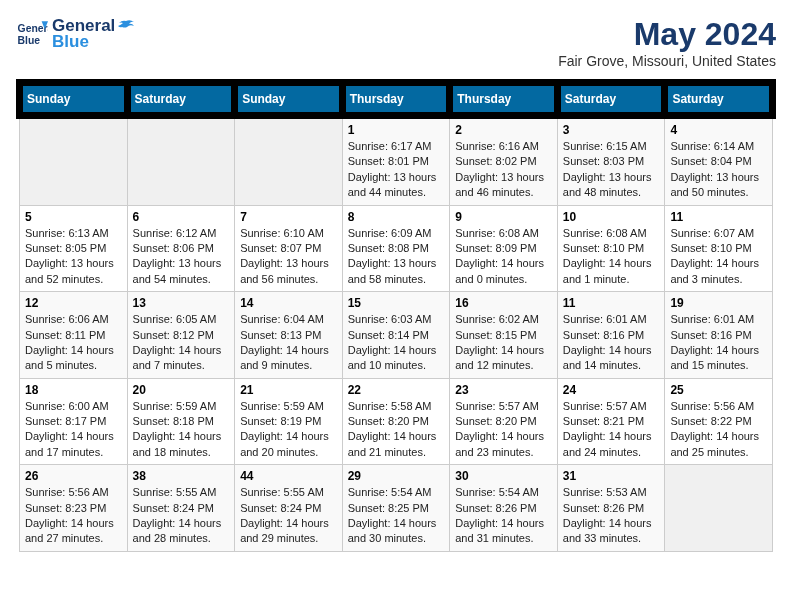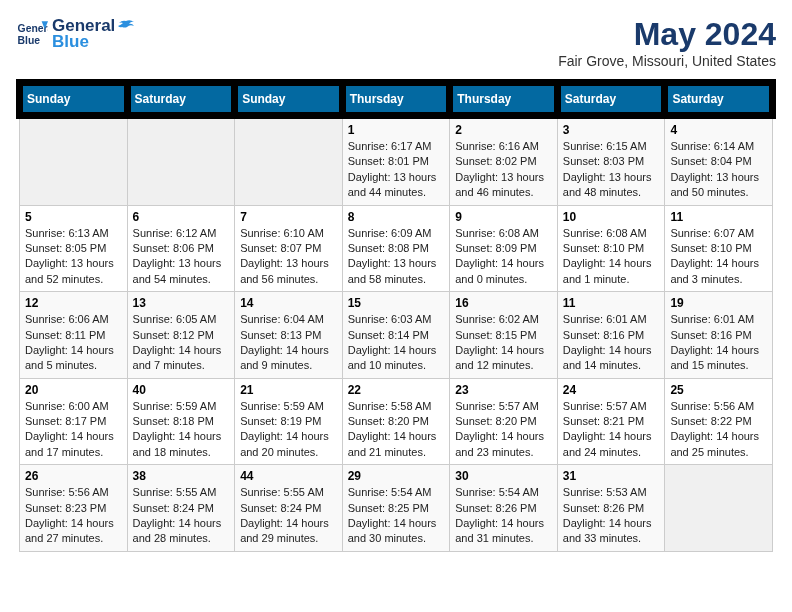--- a/index.html
+++ b/index.html
@@ -191,25 +191,25 @@
           <div class="day-number">11</div>
 <div class="day-info">Sunrise: 6:01 AM<br>Sunset: 8:16 PM<br>Daylight: 14 hours and 14 minutes.</div>
         </td>
         <td>
           <div class="day-number">19</div>
 <div class="day-info">Sunrise: 6:01 AM<br>Sunset: 8:16 PM<br>Daylight: 14 hours and 15 minutes.</div>
         </td>
       </tr>
       <tr>
         <td>
+          <div class="day-number">18</div>
+<div class="day-info">Sunrise: 6:00 AM<br>Sunset: 8:17 PM<br>Daylight: 14 hours and 17 minutes.</div>
+        </td>
+        <td>
           <div class="day-number">20</div>
-<div class="day-info">Sunrise: 6:00 AM<br>Sunset: 8:17 PM<br>Daylight: 14 hours and 17 minutes.</div>
-        </td>
-        <td>
-          <div class="day-number">40</div>
 <div class="day-info">Sunrise: 5:59 AM<br>Sunset: 8:18 PM<br>Daylight: 14 hours and 18 minutes.</div>
         </td>
         <td>
           <div class="day-number">21</div>
 <div class="day-info">Sunrise: 5:59 AM<br>Sunset: 8:19 PM<br>Daylight: 14 hours and 20 minutes.</div>
         </td>
         <td>
           <div class="day-number">22</div>
 <div class="day-info">Sunrise: 5:58 AM<br>Sunset: 8:20 PM<br>Daylight: 14 hours and 21 minutes.</div>
         </td>

